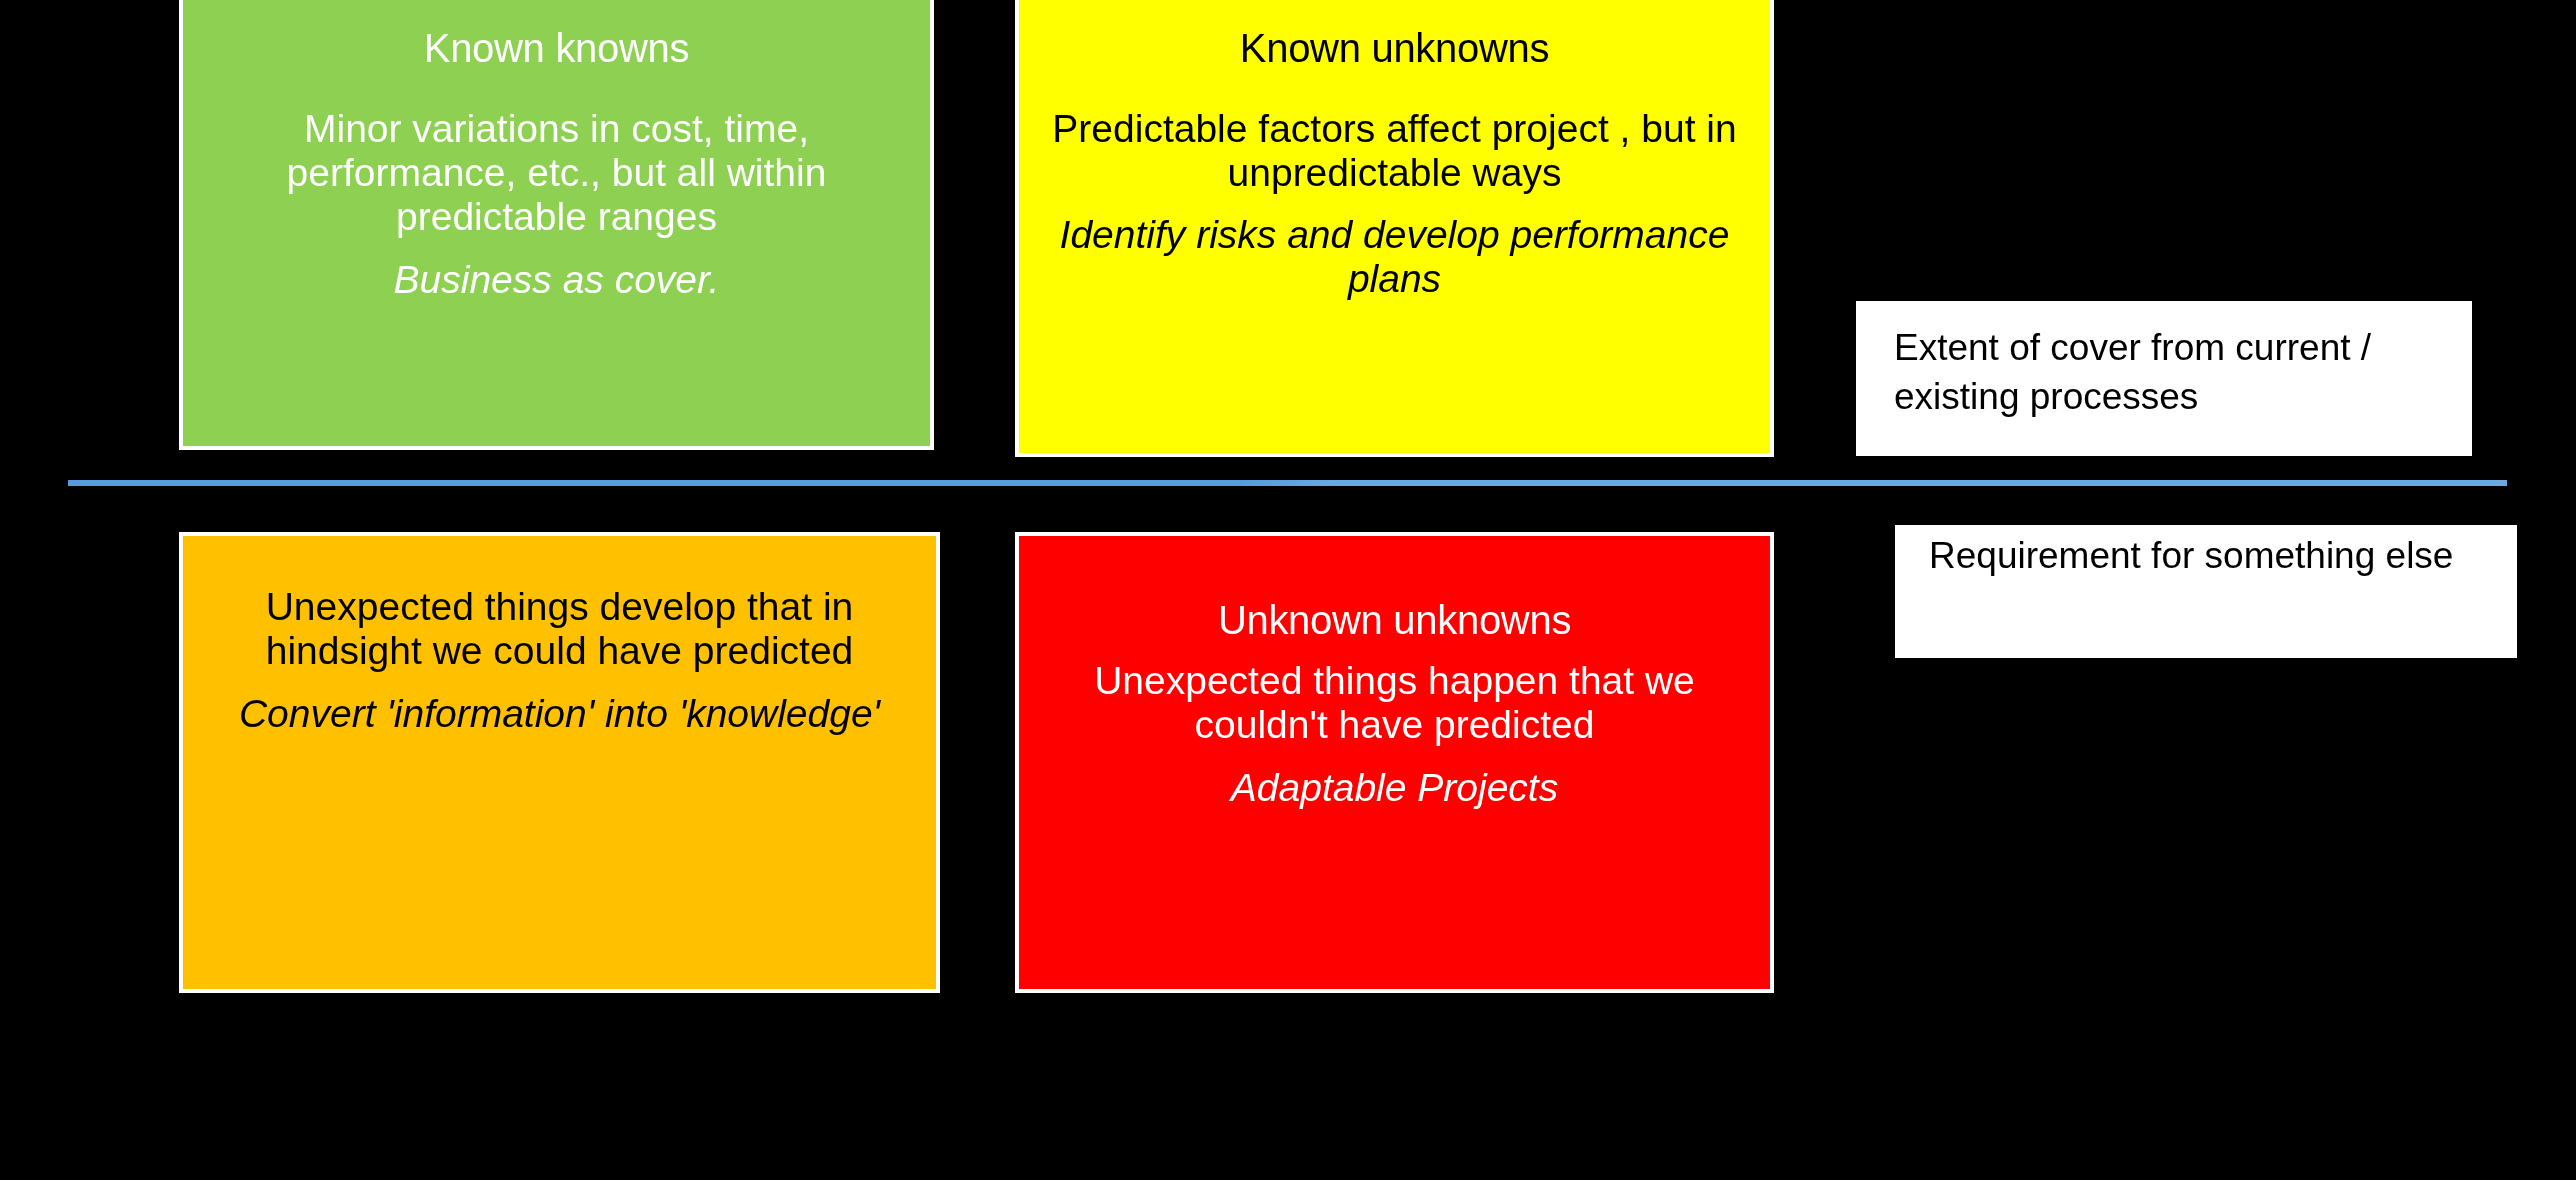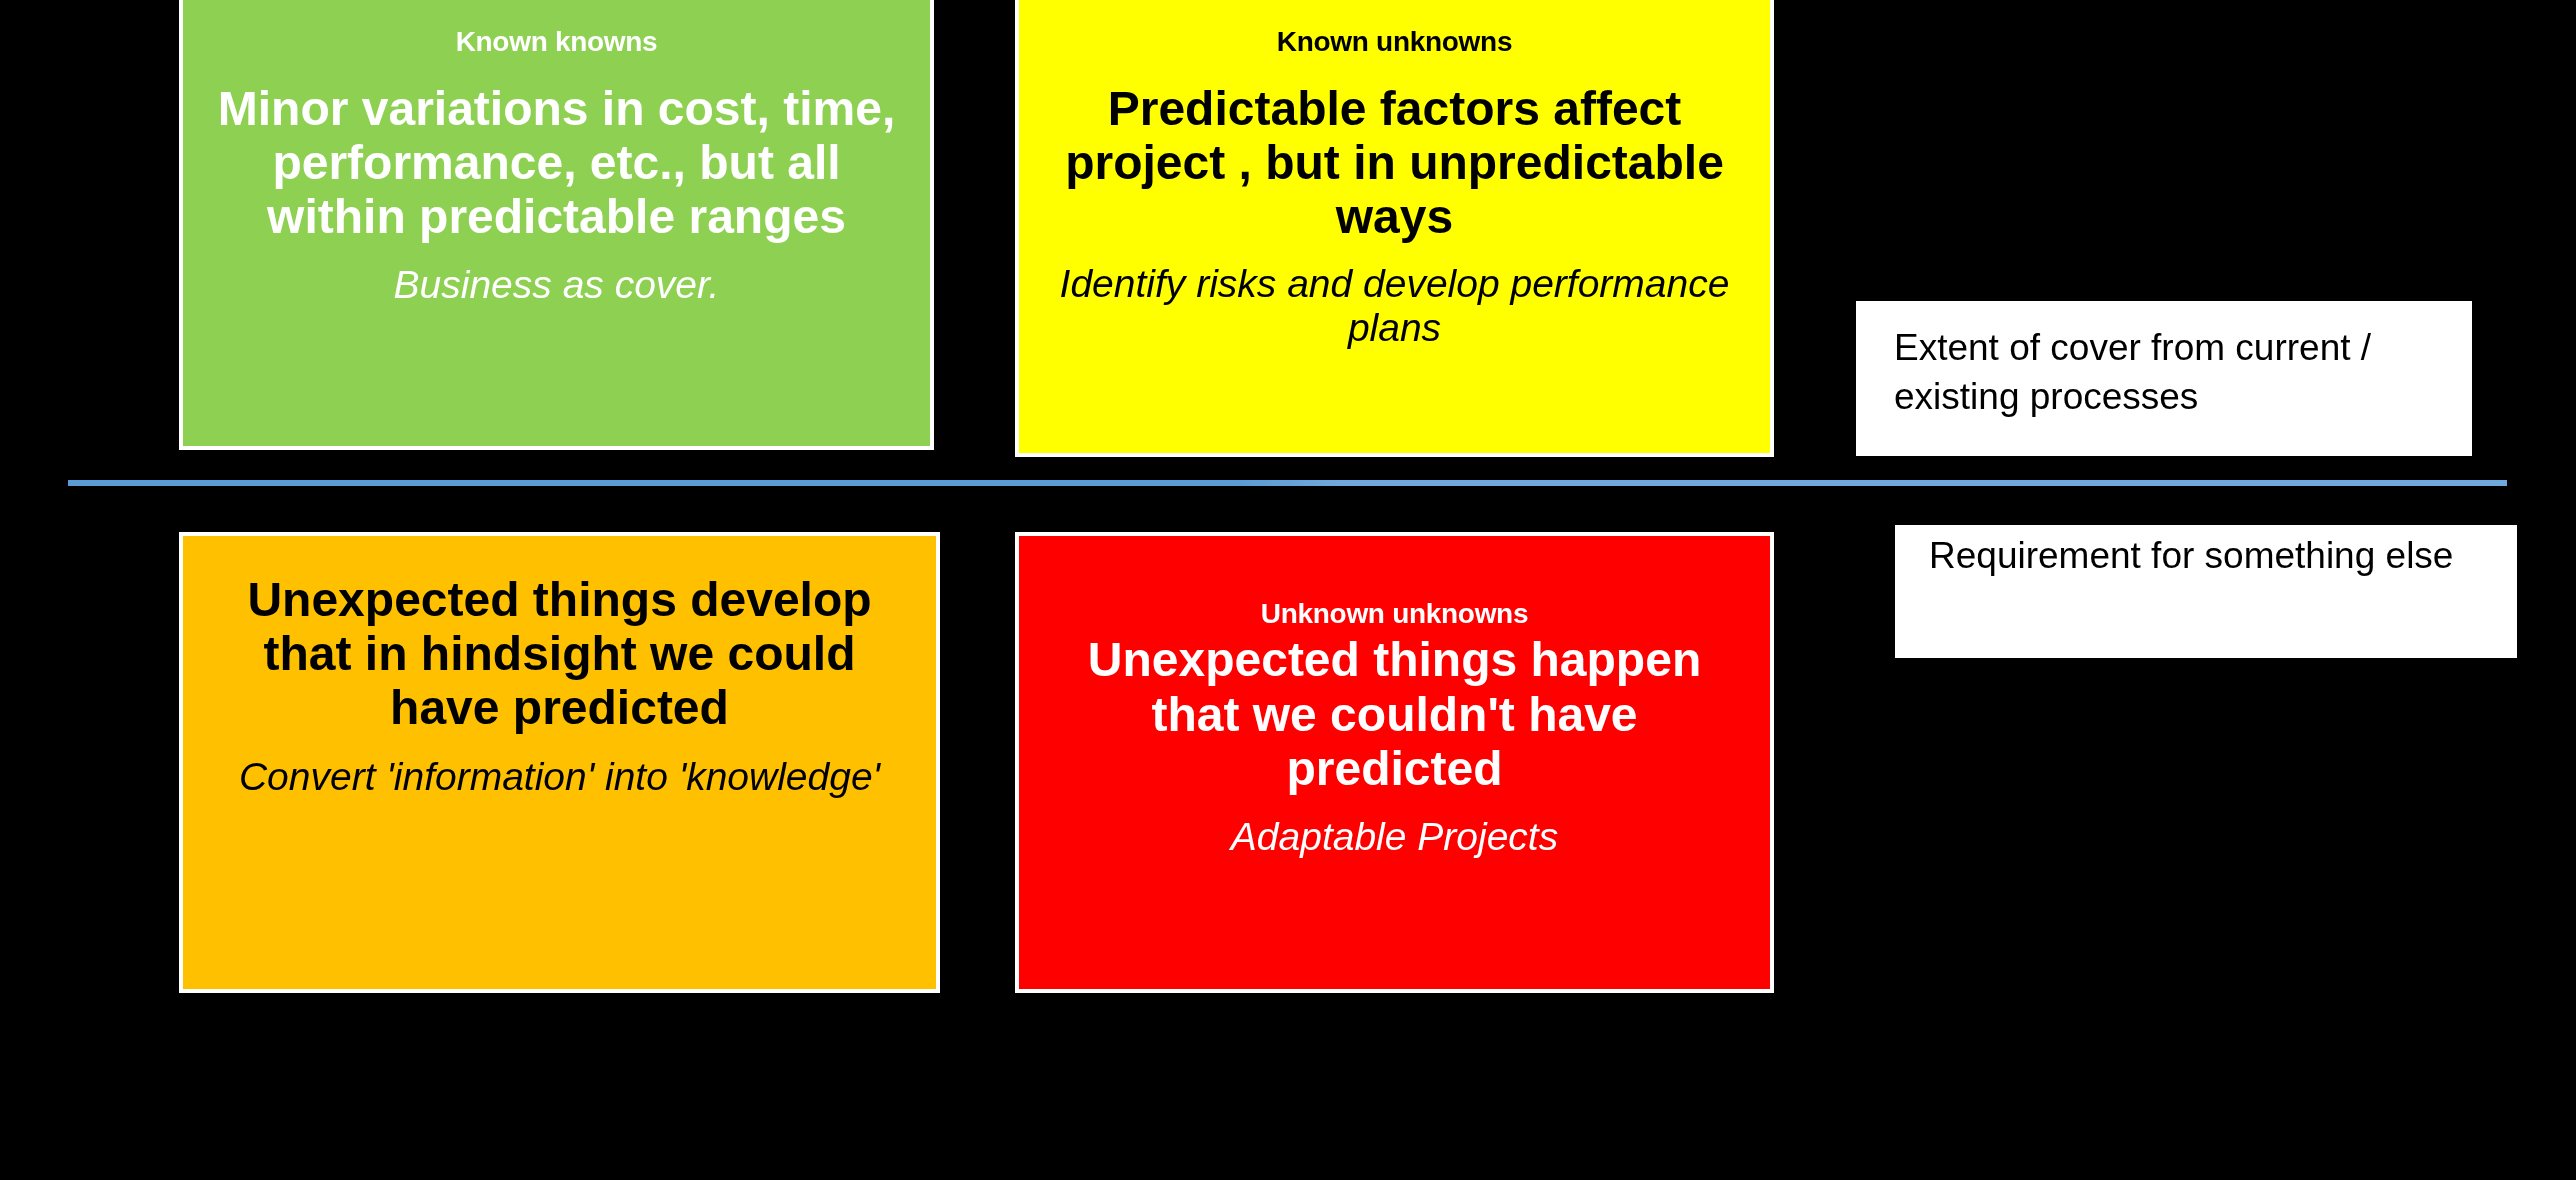--- a/index.html
+++ b/index.html
@@ -30,32 +30,32 @@
     border: 4.8px solid #ffffff;
     display: flex;
     flex-direction: column;
     align-items: center;
     justify-content: flex-start;
     text-align: center;
     padding: 12.3px 16.4px 13.7px 16.4px;
   }
 
   .q-title {
-    font-weight: bold;
-    font-size: 28px;
+    font-weight: normal;
+    font-size: 40px;
     line-height: 1.12;
     letter-spacing: -0.3px;
     margin: 0;
   }
 
   .q-body {
-    font-size: 48px;
+    font-size: 39px;
     line-height: 1.13;
-    font-weight: bold;
-    margin: 4px;
+    font-weight: normal;
+    margin: 16px;
   }
 
   .q-italic {
     font-size: 39px;
     line-height: 1.13;
     font-style: italic;
     font-weight: normal;
     margin: 0;
   }
 

